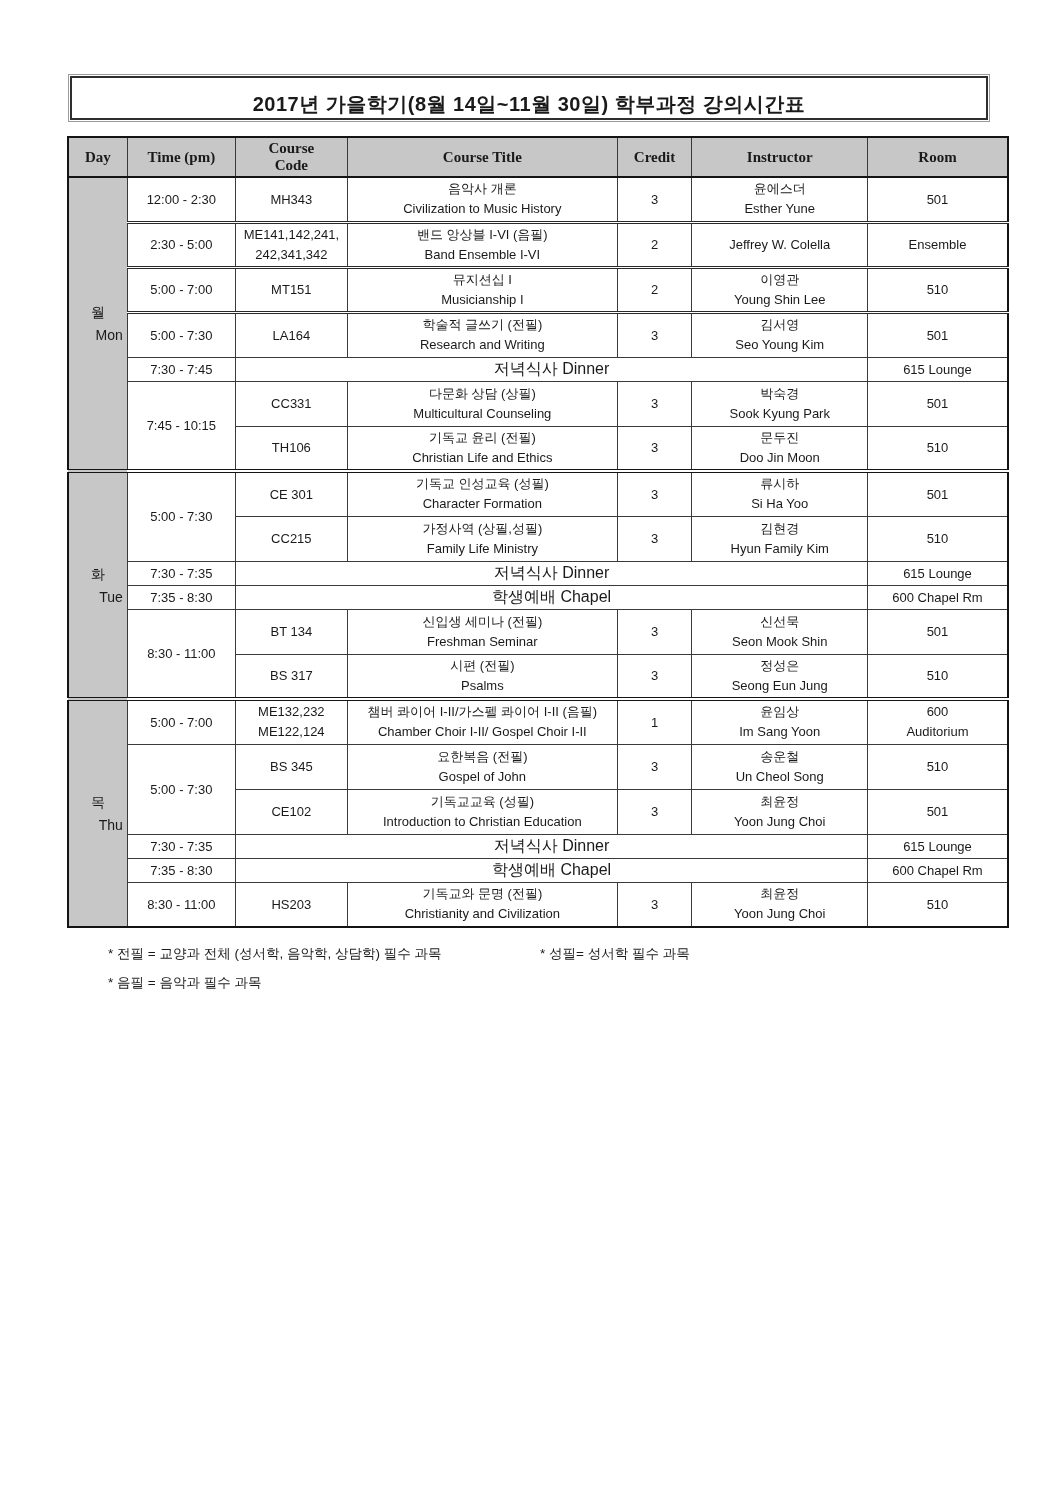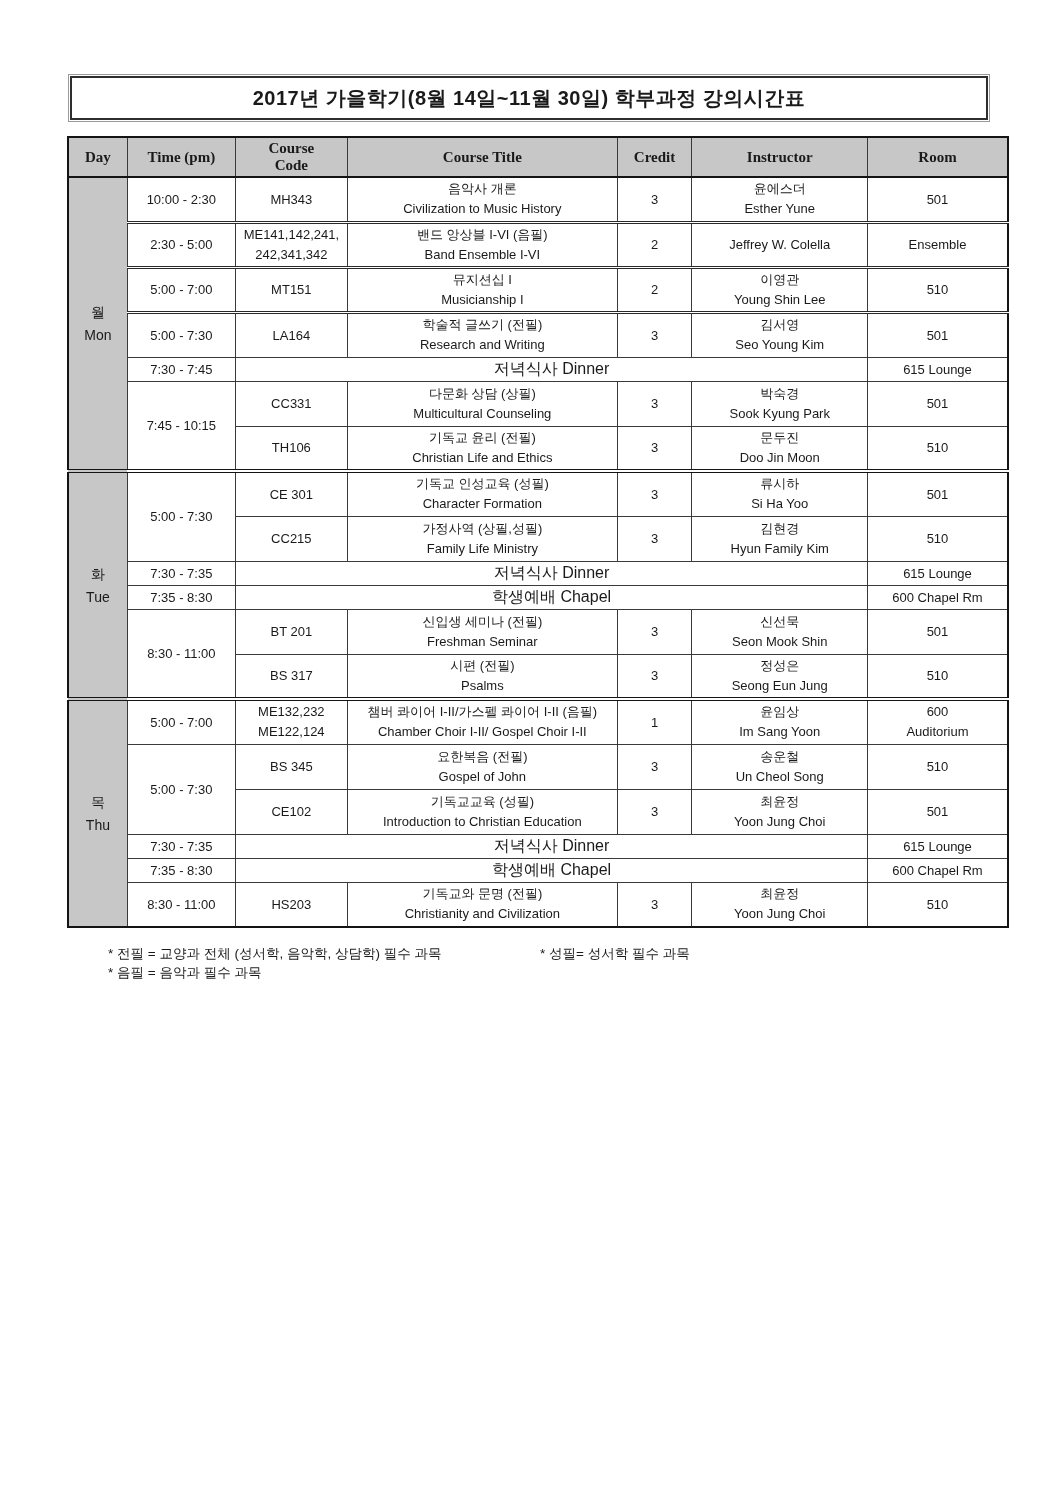--- a/index.html
+++ b/index.html
@@ -11,21 +11,21 @@
     font-family: "Liberation Sans", sans-serif;
     color: #1a1a1a;
   }
   .title-box {
     position: absolute;
     left: 70px; top: 76px;
     width: 914px; height: 40px;
     border: 2px solid #2e2e2e;
     outline: 1px solid #9a9a9a;
     outline-offset: 1px;
-    display: flex; align-items: center; justify-content: center;
+    display: flex; align-items: flex-end; justify-content: center;
     background: #ffffff;
   }
   .title-box .title {
     font-size: 20px;
     font-weight: bold;
     letter-spacing: 0.5px;
   }
   table.timetable {
     position: absolute;
     left: 67px; top: 136px;
@@ -53,29 +53,29 @@
   }
   .timetable tr.h45 { height: 45px; }
   .timetable tr.h22 { height: 22px; }
   .timetable tr.bt-double td { border-top: 3px double #2a2a2a; }
   .timetable tr.bt-day td { border-top: 4px double #141414; }
   .timetable td.day-cell {
     background: #c7c7c7;
     font-size: 14px;
   }
   .day-cell .kr { display: block; margin-bottom: 5px; }
-  .day-cell .en { display: block; }
+  .day-cell .en { display: block; text-align: right; }
   .line { display: block; line-height: 20px; }
   .timetable td.event-cell { font-size: 16px; }
   .footnotes {
     position: absolute;
     left: 108px; top: 946px;
     display: grid;
     grid-template-columns: 432px auto;
-    row-gap: 3px;
+    row-gap: 13px;
     font-size: 13.5px;
     line-height: 16px;
     white-space: nowrap;
   }
 </style>
 </head>
 <body>
 
 <div class="page">
 
@@ -104,21 +104,21 @@
         <th>Room</th>
       </tr>
     </thead>
     <tbody>
 
       <tr class="h45">
         <td class="day-cell" rowspan="7">
           <span class="kr">월</span>
           <span class="en">Mon</span>
         </td>
-        <td>10:00 - 2:30</td>
+        <td>12:00 - 2:30</td>
         <td>MH343</td>
         <td>
           <span class="line">음악사 개론</span>
           <span class="line">Civilization to Music History</span>
         </td>
         <td>3</td>
         <td>
           <span class="line">윤에스더</span>
           <span class="line">Esther Yune</span>
         </td>
@@ -235,21 +235,21 @@
         <td class="event-cell" colspan="4">저녁식사 Dinner</td>
         <td>615 Lounge</td>
       </tr>
       <tr class="h22">
         <td>7:35 - 8:30</td>
         <td class="event-cell" colspan="4">학생예배 Chapel</td>
         <td>600 Chapel Rm</td>
       </tr>
       <tr class="h45">
         <td rowspan="2">8:30 - 11:00</td>
-        <td>BT 201</td>
+        <td>BT 134</td>
         <td>
           <span class="line">신입생 세미나 (전필)</span>
           <span class="line">Freshman Seminar</span>
         </td>
         <td>3</td>
         <td>
           <span class="line">신선묵</span>
           <span class="line">Seon Mook Shin</span>
         </td>
         <td>501</td>

